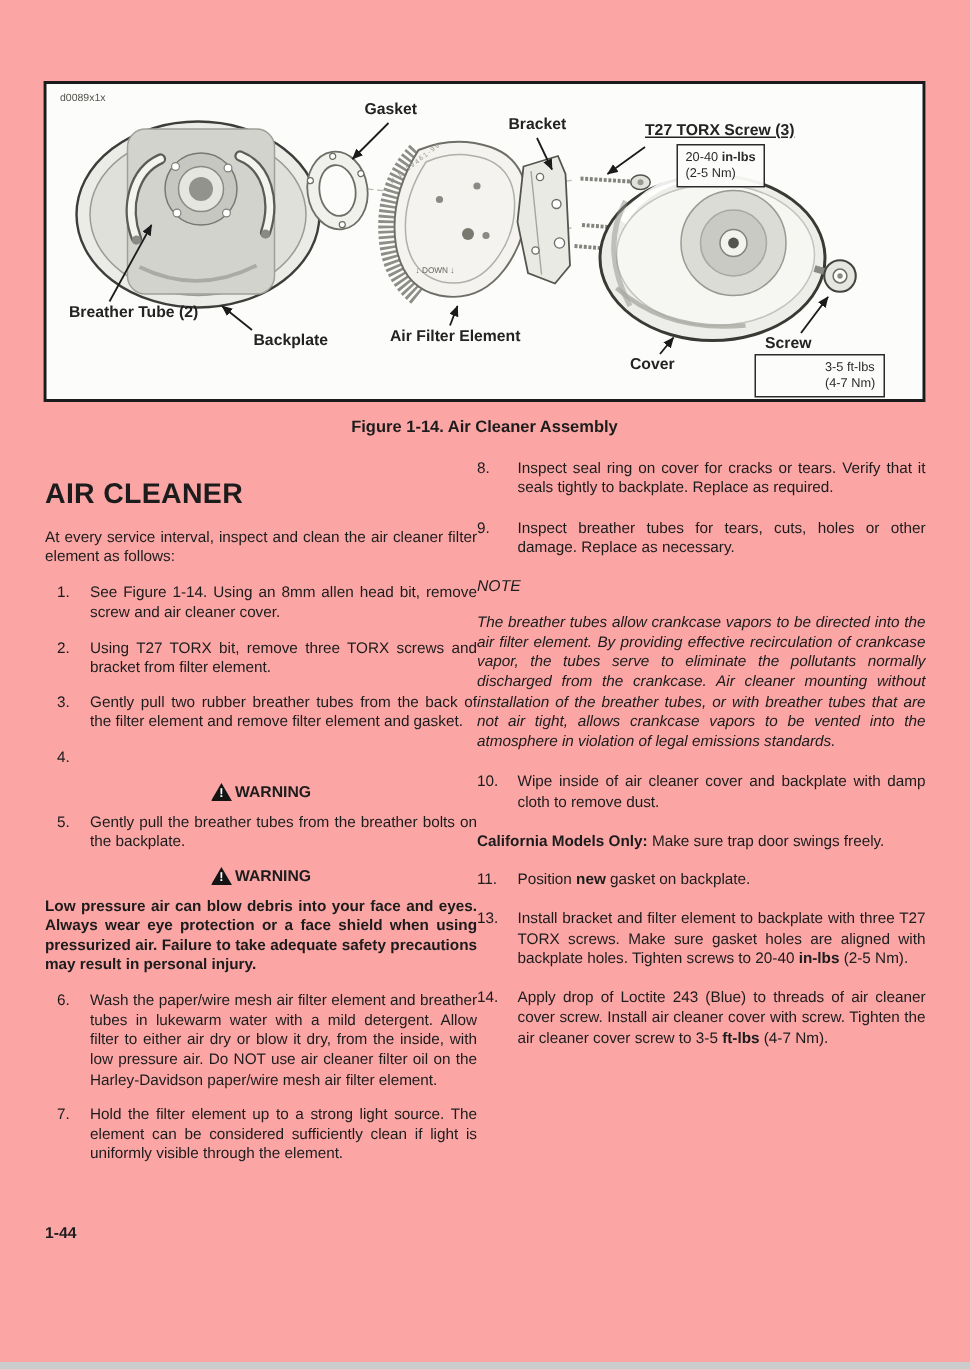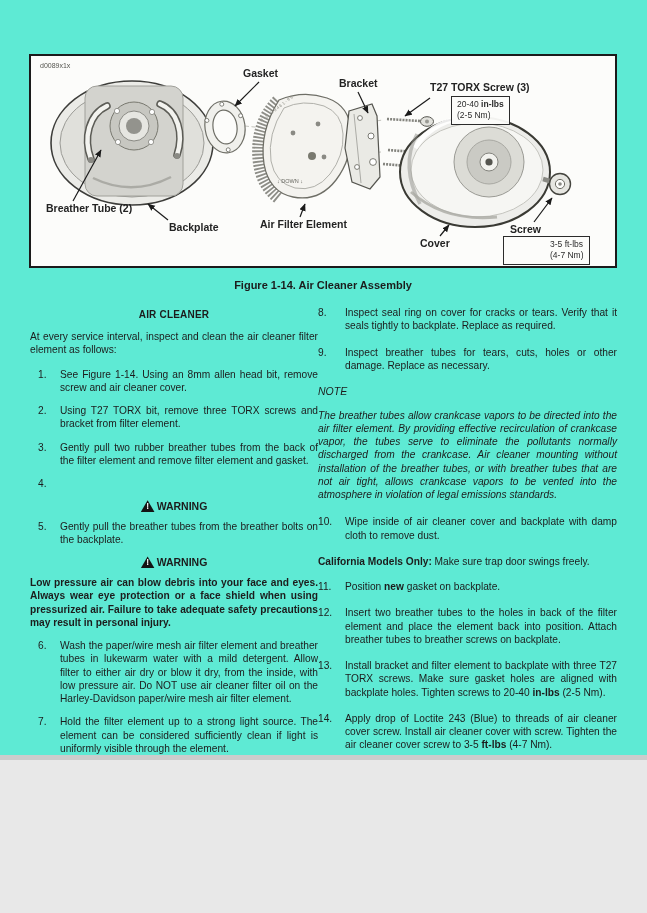--- a/index.html
+++ b/index.html
@@ -1,18 +1,18 @@
 <!DOCTYPE html>
 <html><head>
 <meta charset="utf-8">
 <style>
   html,body { margin:0; padding:0; background:#e8e8e8; }
   .page {
-    position:relative; width:647px; height:760px; margin:0 auto;
-    background:#5eead4; overflow:hidden;
+    position:relative; width:647px; height:913px; margin:0 auto;
+    background:#fca5a5; overflow:hidden;
     font-family:"Liberation Sans", sans-serif; color:#1c1c1c;
   }
   
   .figure-box {
     position:absolute; left:29px; top:54px; width:584px; height:210px;
     border:2px solid #1b1b1b; background:#fcfcfa;
   }
   .figure-box svg { position:absolute; left:0; top:0; }
   .fig-code { position:absolute; left:9px; top:6px; font-size:7px; color:#55554f; }
   .fig-label { position:absolute; font-weight:bold; font-size:10.5px; color:#232323; white-space:nowrap; }
@@ -25,21 +25,21 @@
     color:#97978f; transform:rotate(-38deg); white-space:nowrap; }
   .down-text { position:absolute; left:246px; top:122px; font-size:5.5px; color:#66665f; white-space:nowrap; }
   .caption {
     position:absolute; left:29px; top:279px; width:588px; text-align:center;
     font-weight:bold; font-size:11px; color:#1c1c1c;
   }
   
   .col { position:absolute; top:306px; font-size:10.2px; line-height:1.3; text-align:justify; }
   .col-left  { left:30px;  width:288px; }
   .col-right { left:318px; width:299px; }
-  .section-title { font-weight:bold; font-size:10px; letter-spacing:.2px; margin:2px 0 9px 0; text-align:center; }
+  .section-title { font-weight:bold; font-size:19px; letter-spacing:.2px; margin:12px 0 9px 0; text-align:left; }
   .intro { margin:0 0 11px 0; }
   .step { display:flex; margin:0 0 10px 0; }
   .col-left  .step .num { flex:0 0 22px; margin-left:8px; }
   .col-right .step .num { flex:0 0 27px; }
   .step .txt { flex:1; }
   .warning-head { display:flex; justify-content:center; align-items:flex-start; gap:2px;
     font-weight:bold; font-size:10.5px; margin:4px 0 6px 0; }
   .warn-tri { position:relative; width:14px; height:12px; background:#141414;
     clip-path:polygon(50% 0, 100% 100%, 0 100%); }
   .warn-tri::after { content:"!"; position:absolute; left:0; right:0; top:1px; text-align:center;
@@ -165,21 +165,21 @@
         <line x1="269" y1="161" x2="274" y2="148" marker-end="url(#arr)"></line>
         <line x1="409" y1="180" x2="418" y2="169" marker-end="url(#arr)"></line>
         <line x1="503" y1="166" x2="521" y2="142" marker-end="url(#arr)"></line>
       </g>
     </svg>
 
     <div class="fig-code">d0089x1x</div>
 
     <div class="fig-label" style="left:212px; top:11px;">Gasket</div>
     <div class="fig-label" style="left:308px; top:21px;">Bracket</div>
-    <div class="fig-label" style="left:399px; top:25px;">T27 TORX Screw (3)</div>
+    <div class="fig-label" style="left:399px; top:25px;text-decoration:underline;">T27 TORX Screw (3)</div>
     <div class="fig-label" style="left:5px;   top:146px;padding-left:10px;">Breather Tube (2)</div>
     <div class="fig-label" style="left:138px; top:165px;">Backplate</div>
     <div class="fig-label" style="left:229px; top:162px;">Air Filter Element</div>
     <div class="fig-label" style="left:389px; top:181px;">Cover</div>
     <div class="fig-label" style="left:479px; top:167px;">Screw</div>
 
     <div class="torque-box" style="left:420px; top:40px;">
       <div><span>20-40 </span><b>in-lbs</b></div>
       <div>(2-5 Nm)</div>
     </div>
@@ -258,24 +258,20 @@
       <span class="txt">Wipe inside of air cleaner cover and backplate with damp cloth to remove dust.</span>
     </div>
 
     <p class="lead-line"><b>California Models Only:</b><span> Make sure trap door swings freely.</span></p>
 
     <div class="step">
       <span class="num">11.</span>
       <span class="txt"><span>Position </span><b>new</b><span> gasket on backplate.</span></span>
     </div>
     <div class="step">
-      <span class="num">12.</span>
-      <span class="txt">Insert two breather tubes to the holes in back of the filter element and place the element back into position. Attach breather tubes to breather screws on backplate.</span>
-    </div>
-    <div class="step">
       <span class="num">13.</span>
       <span class="txt"><span>Install bracket and filter element to backplate with three T27 TORX screws. Make sure gasket holes are aligned with backplate holes. Tighten screws to 20-40 </span><b>in-lbs</b><span> (2-5 Nm).</span></span>
     </div>
     <div class="step">
       <span class="num">14.</span>
       <span class="txt"><span>Apply drop of Loctite 243 (Blue) to threads of air cleaner cover screw. Install air cleaner cover with screw. Tighten the air cleaner cover screw to 3-5 </span><b>ft-lbs</b><span> (4-7 Nm).</span></span>
     </div>
   </div>
 
   <div class="page-number">1-44</div>

